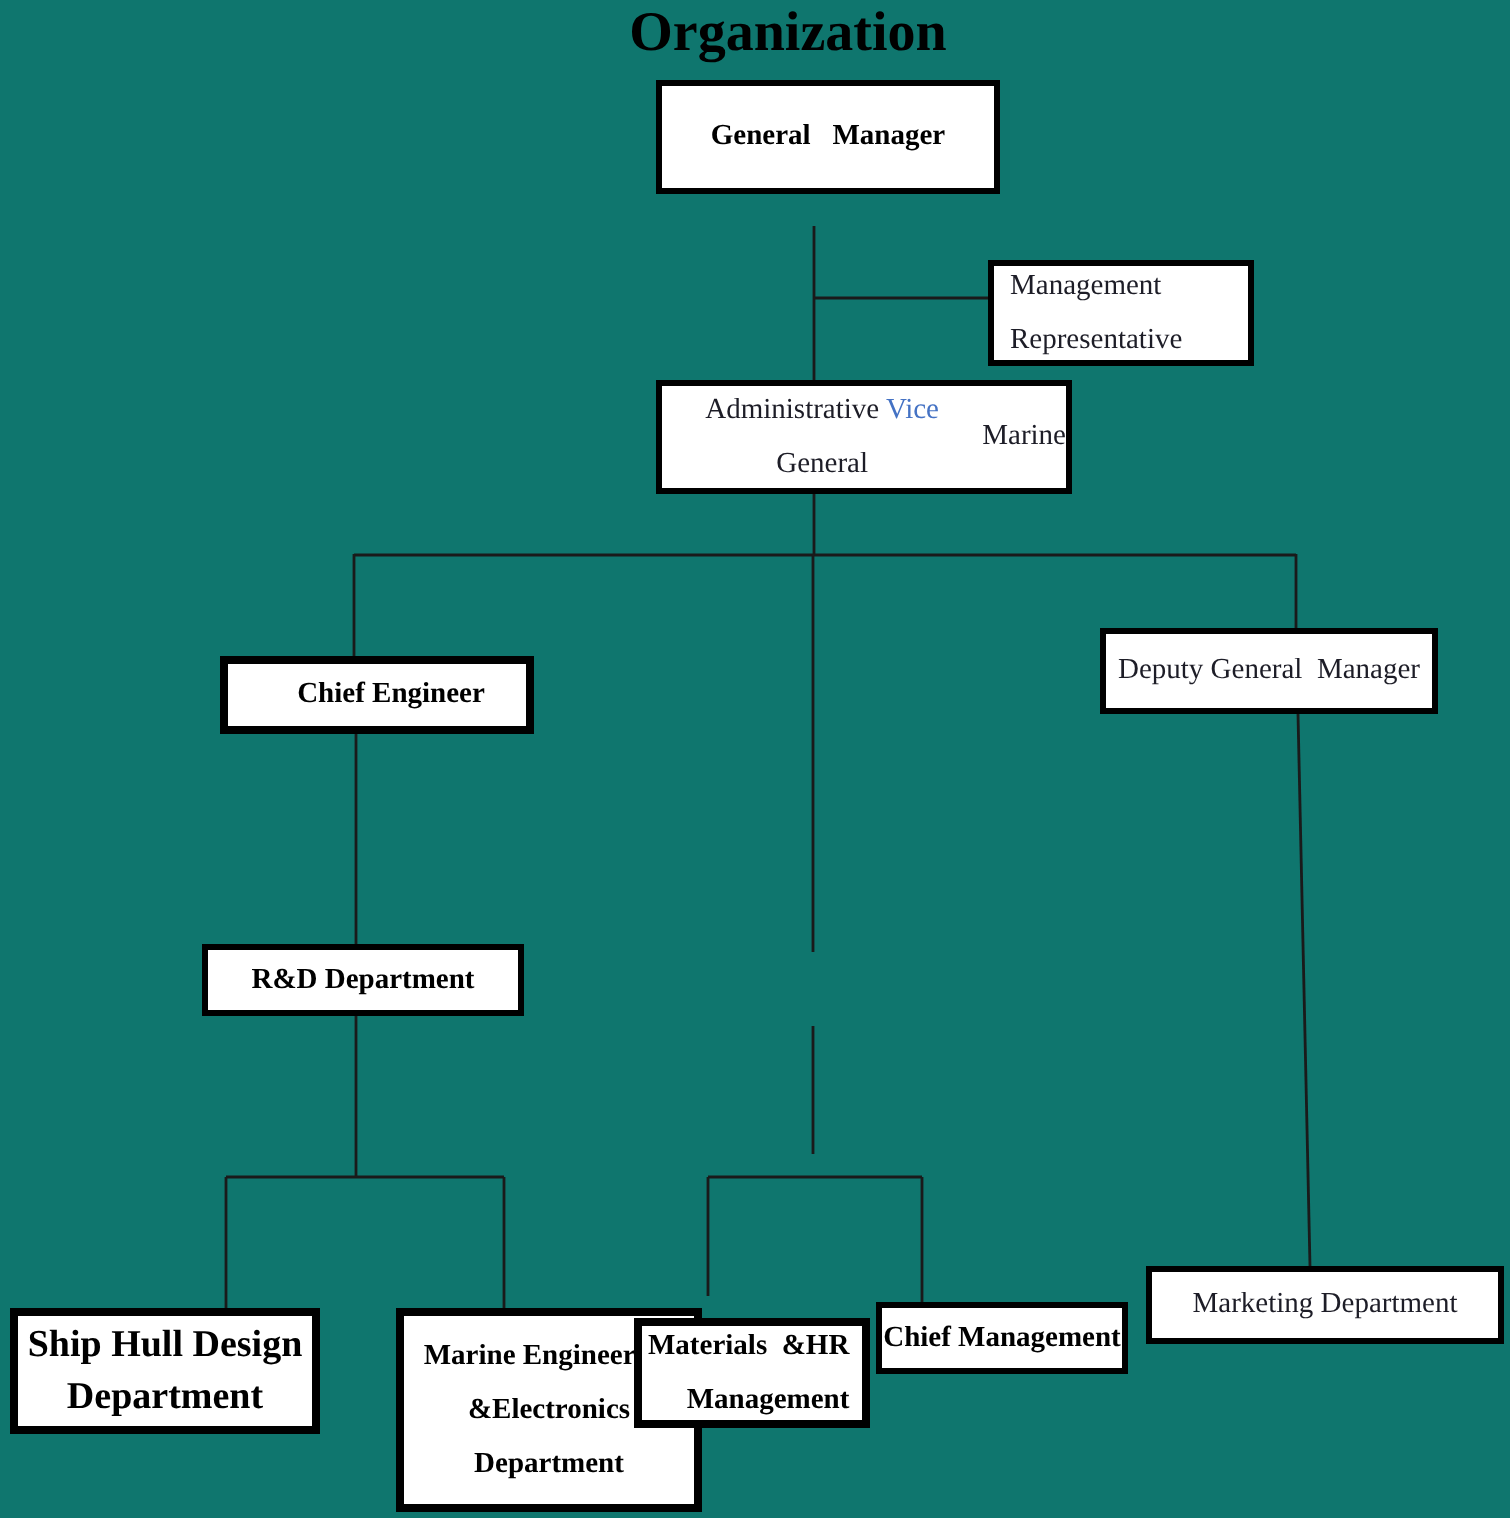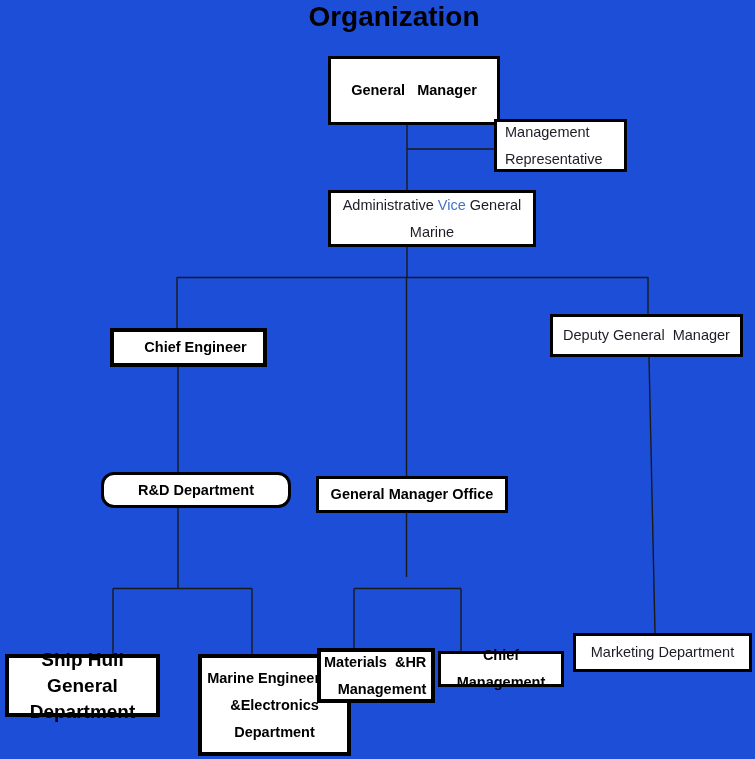--- a/index.html
+++ b/index.html
@@ -1,35 +1,35 @@
 <!DOCTYPE html>
 <html><head>
 <meta charset="utf-8">
 <style>
   html,body{margin:0;padding:0;background:#ffffff;}
   .canvas{
-    position:relative;width:755px;height:759px;background:#1d4ed8;
-    font-family:Liberation Sans, sans-serif;color:#1d1d27;overflow:hidden;
+    position:relative;width:755px;height:759px;background:#0f766e;
+    font-family:Liberation Serif, serif;color:#1d1d27;overflow:hidden;
   }
   .page-title{
     position:absolute;left:215px;top:-2px;width:358px;text-align:center;
     font-size:28px;line-height:38px;font-weight:bold;color:#000;
   }
   .lines-svg{position:absolute;left:0;top:0;width:755px;height:759px;}
   .box{
     position:absolute;box-sizing:border-box;border:3px solid #000;background:#fff;
     display:flex;align-items:center;justify-content:center;
     font-size:14.5px;line-height:27px;text-align:center;
   }
   .box .lbl{white-space:pre-wrap;}
   .bold{font-weight:bold;color:#000;}
   .bw4{border-width:4px;}
-  .align-left{justify-content:flex-start;text-align:left;}
+  .align-left{justify-content:flex-start;text-align:left;margin-top:11px;}
   .big{font-size:19px;line-height:26px;}
-  .two-line{flex-direction:column;}
+  .two-line{flex-direction:row;}
   .two-line div{line-height:27px;}
 </style>
 </head>
 <body>
 
 <div class="canvas">
 
   <div class="page-title">Organization</div>
 
   <svg class="lines-svg" width="755" height="759" viewBox="0 0 755 759" stroke="#1a1a1a" stroke-width="1.4">
@@ -45,52 +45,49 @@
     <line x1="113" y1="588.5" x2="252" y2="588.5"></line>
     <line x1="113" y1="588.5" x2="113" y2="654"></line>
     <line x1="252" y1="588.5" x2="252" y2="654"></line>
     <line x1="406.5" y1="513" x2="406.5" y2="577"></line>
     <line x1="354" y1="588.5" x2="461" y2="588.5"></line>
     <line x1="354" y1="588.5" x2="354" y2="648"></line>
     <line x1="461" y1="588.5" x2="461" y2="651"></line>
     <line x1="649" y1="357" x2="655" y2="633"></line>
   </svg>
 
-  <div class="box bold" style="left:328px;top:56px;width:172px;height:69px;text-align:right;">
+  <div class="box bold" style="left:328px;top:40px;width:172px;height:57px;text-align:right;">
     <span class="lbl">General   Manager</span>
   </div>
 
   <div class="box align-left" style="left:494px;top:119px;width:133px;height:53px;padding-left:8px;">
     <span class="lbl">Management
 Representative</span>
   </div>
 
   <div class="box two-line" style="left:328px;top:190px;width:208px;height:57px;">
     <div><span class="lbl">Administrative </span><span class="lbl" style="color: rgb(68, 114, 196);">Vice</span><span class="lbl"> General</span></div>
     <div>Marine</div>
   </div>
 
   <div class="box bold bw4" style="left:110px;top:328px;width:157px;height:39px;padding-left:14px;">
     <span class="lbl">Chief Engineer</span>
   </div>
 
-  <div class="box" style="left:550px;top:314px;width:193px;height:43px;text-align:right;">
+  <div class="box" style="left:550px;top:314px;width:169px;height:43px;text-align:right;">
     <span class="lbl">Deputy General  Manager</span>
   </div>
 
-  <div class="box bold" style="left:101px;top:472px;width:190px;height:36px;border-radius:13px;">
+  <div class="box bold" style="left:101px;top:472px;width:161px;height:36px;">
     <span class="lbl">R&amp;D Department</span>
   </div>
 
-  <div class="box bold" style="left:316px;top:476px;width:192px;height:37px;">
-    <span class="lbl">General Manager Office</span>
-  </div>
 
   <div class="box bold bw4 big" style="left:5px;top:654px;width:155px;height:63px;">
-    <span class="lbl">Ship Hull General
+    <span class="lbl">Ship Hull Design
 Department</span>
   </div>
 
   <div class="box bold bw4" style="left:165px;top:654px;width:153px;height:102px;margin-left:33px;">
     <span class="lbl">Marine Engineering
 &amp;Electronics
 Department</span>
   </div>
 
   <div class="box bold bw4 align-left" style="left:317px;top:648px;width:118px;height:55px;padding-left:3px;text-align:right;">

